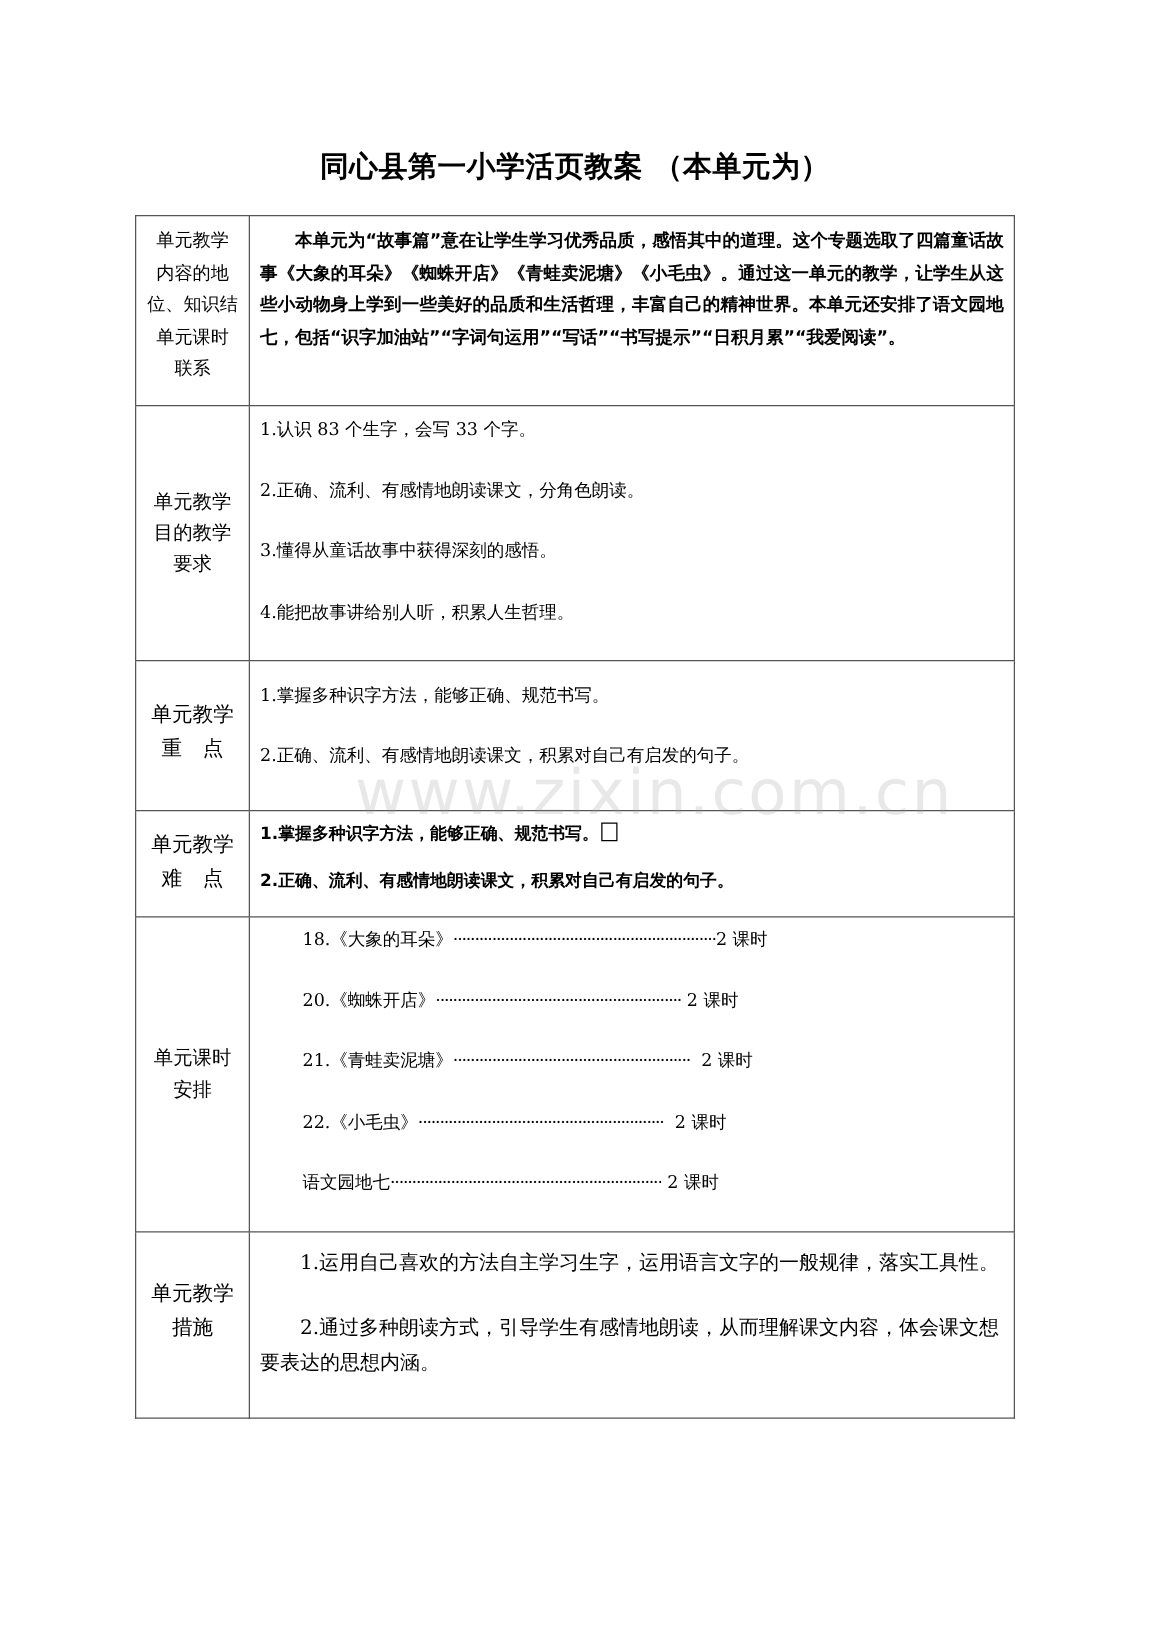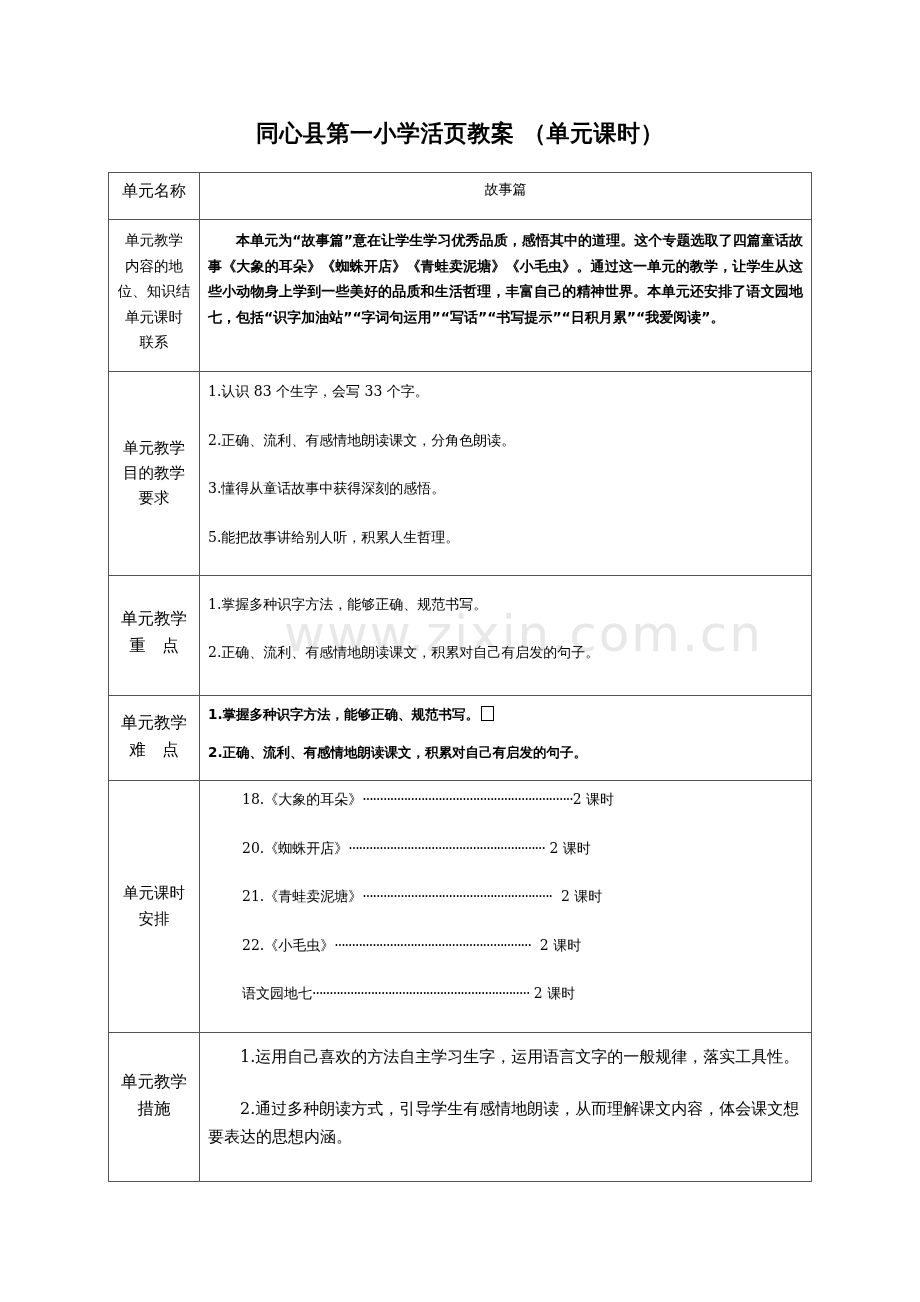--- a/index.html
+++ b/index.html
@@ -44,49 +44,45 @@
     .r-meas td.lab { vertical-align: middle; font-size: 16.5px; line-height: 27px; padding-bottom: 24px; }
     .r-meas td.val { padding: 14px 6px 0 8px; font-size: 16px; line-height: 20px; }
     .r-meas .p1 { text-indent: 32px; height: 48px; }
     .r-meas .p2 { text-indent: 32px; line-height: 28px; }
     .watermark { position: absolute; left: 284px; top: 605px; font-family: "DejaVu Sans", "Liberation Sans", sans-serif;
                  font-size: 50px; color: rgba(150,150,150,0.22); letter-spacing: 2px; pointer-events: none; }
   </style>
 </head>
 <body>
 
-<div class="title">同心县第一小学活页教案  （单元课时）</div>
+<div class="title">同心县第一小学活页教案  （本单元为）</div>
 
 <table class="plan">
   <tbody>
-      <tr class="r-name">
-    <td class="lab">单元名称</td>
-    <td class="val">故事篇</td>
-  </tr>
   <tr class="r-pos">
     <td class="lab">
       <div>单元教学</div>
       <div>内容的地</div>
       <div>位、知识结</div>
       <div>单元课时</div>
       <div>联系</div>
     </td>
     <td class="val"><span class="ind"></span><span>本单元为“故事篇”意在让学生学习优秀品质，感悟其中的道理。这个专题选取了四篇童话故事《大象的耳朵》《蜘蛛开店》《青蛙卖泥塘》《小毛虫》。通过这一单元的教学，让学生从这些小动物身上学到一些美好的品质和生活哲理，丰富自己的精神世界。本单元还安排了语文园地七，包括“识字加油站”“字词句运用”“写话”“书写提示”“日积月累”“我爱阅读”。</span></td>
   </tr>
   <tr class="r-goal">
     <td class="lab">
       <div>单元教学</div>
       <div>目的教学</div>
       <div>要求</div>
     </td>
     <td class="val">
       <div class="li">1.认识 83 个生字，会写 33 个字。</div>
       <div class="li">2.正确、流利、有感情地朗读课文，分角色朗读。</div>
       <div class="li">3.懂得从童话故事中获得深刻的感悟。</div>
-      <div class="li">5.能把故事讲给别人听，积累人生哲理。</div>
+      <div class="li">4.能把故事讲给别人听，积累人生哲理。</div>
     </td>
   </tr>
   <tr class="r-key">
     <td class="lab">
       <div>单元教学</div>
       <div>重　点</div>
     </td>
     <td class="val">
       <div class="li">1.掌握多种识字方法，能够正确、规范书写。</div>
       <div class="li">2.正确、流利、有感情地朗读课文，积累对自己有启发的句子。</div>

